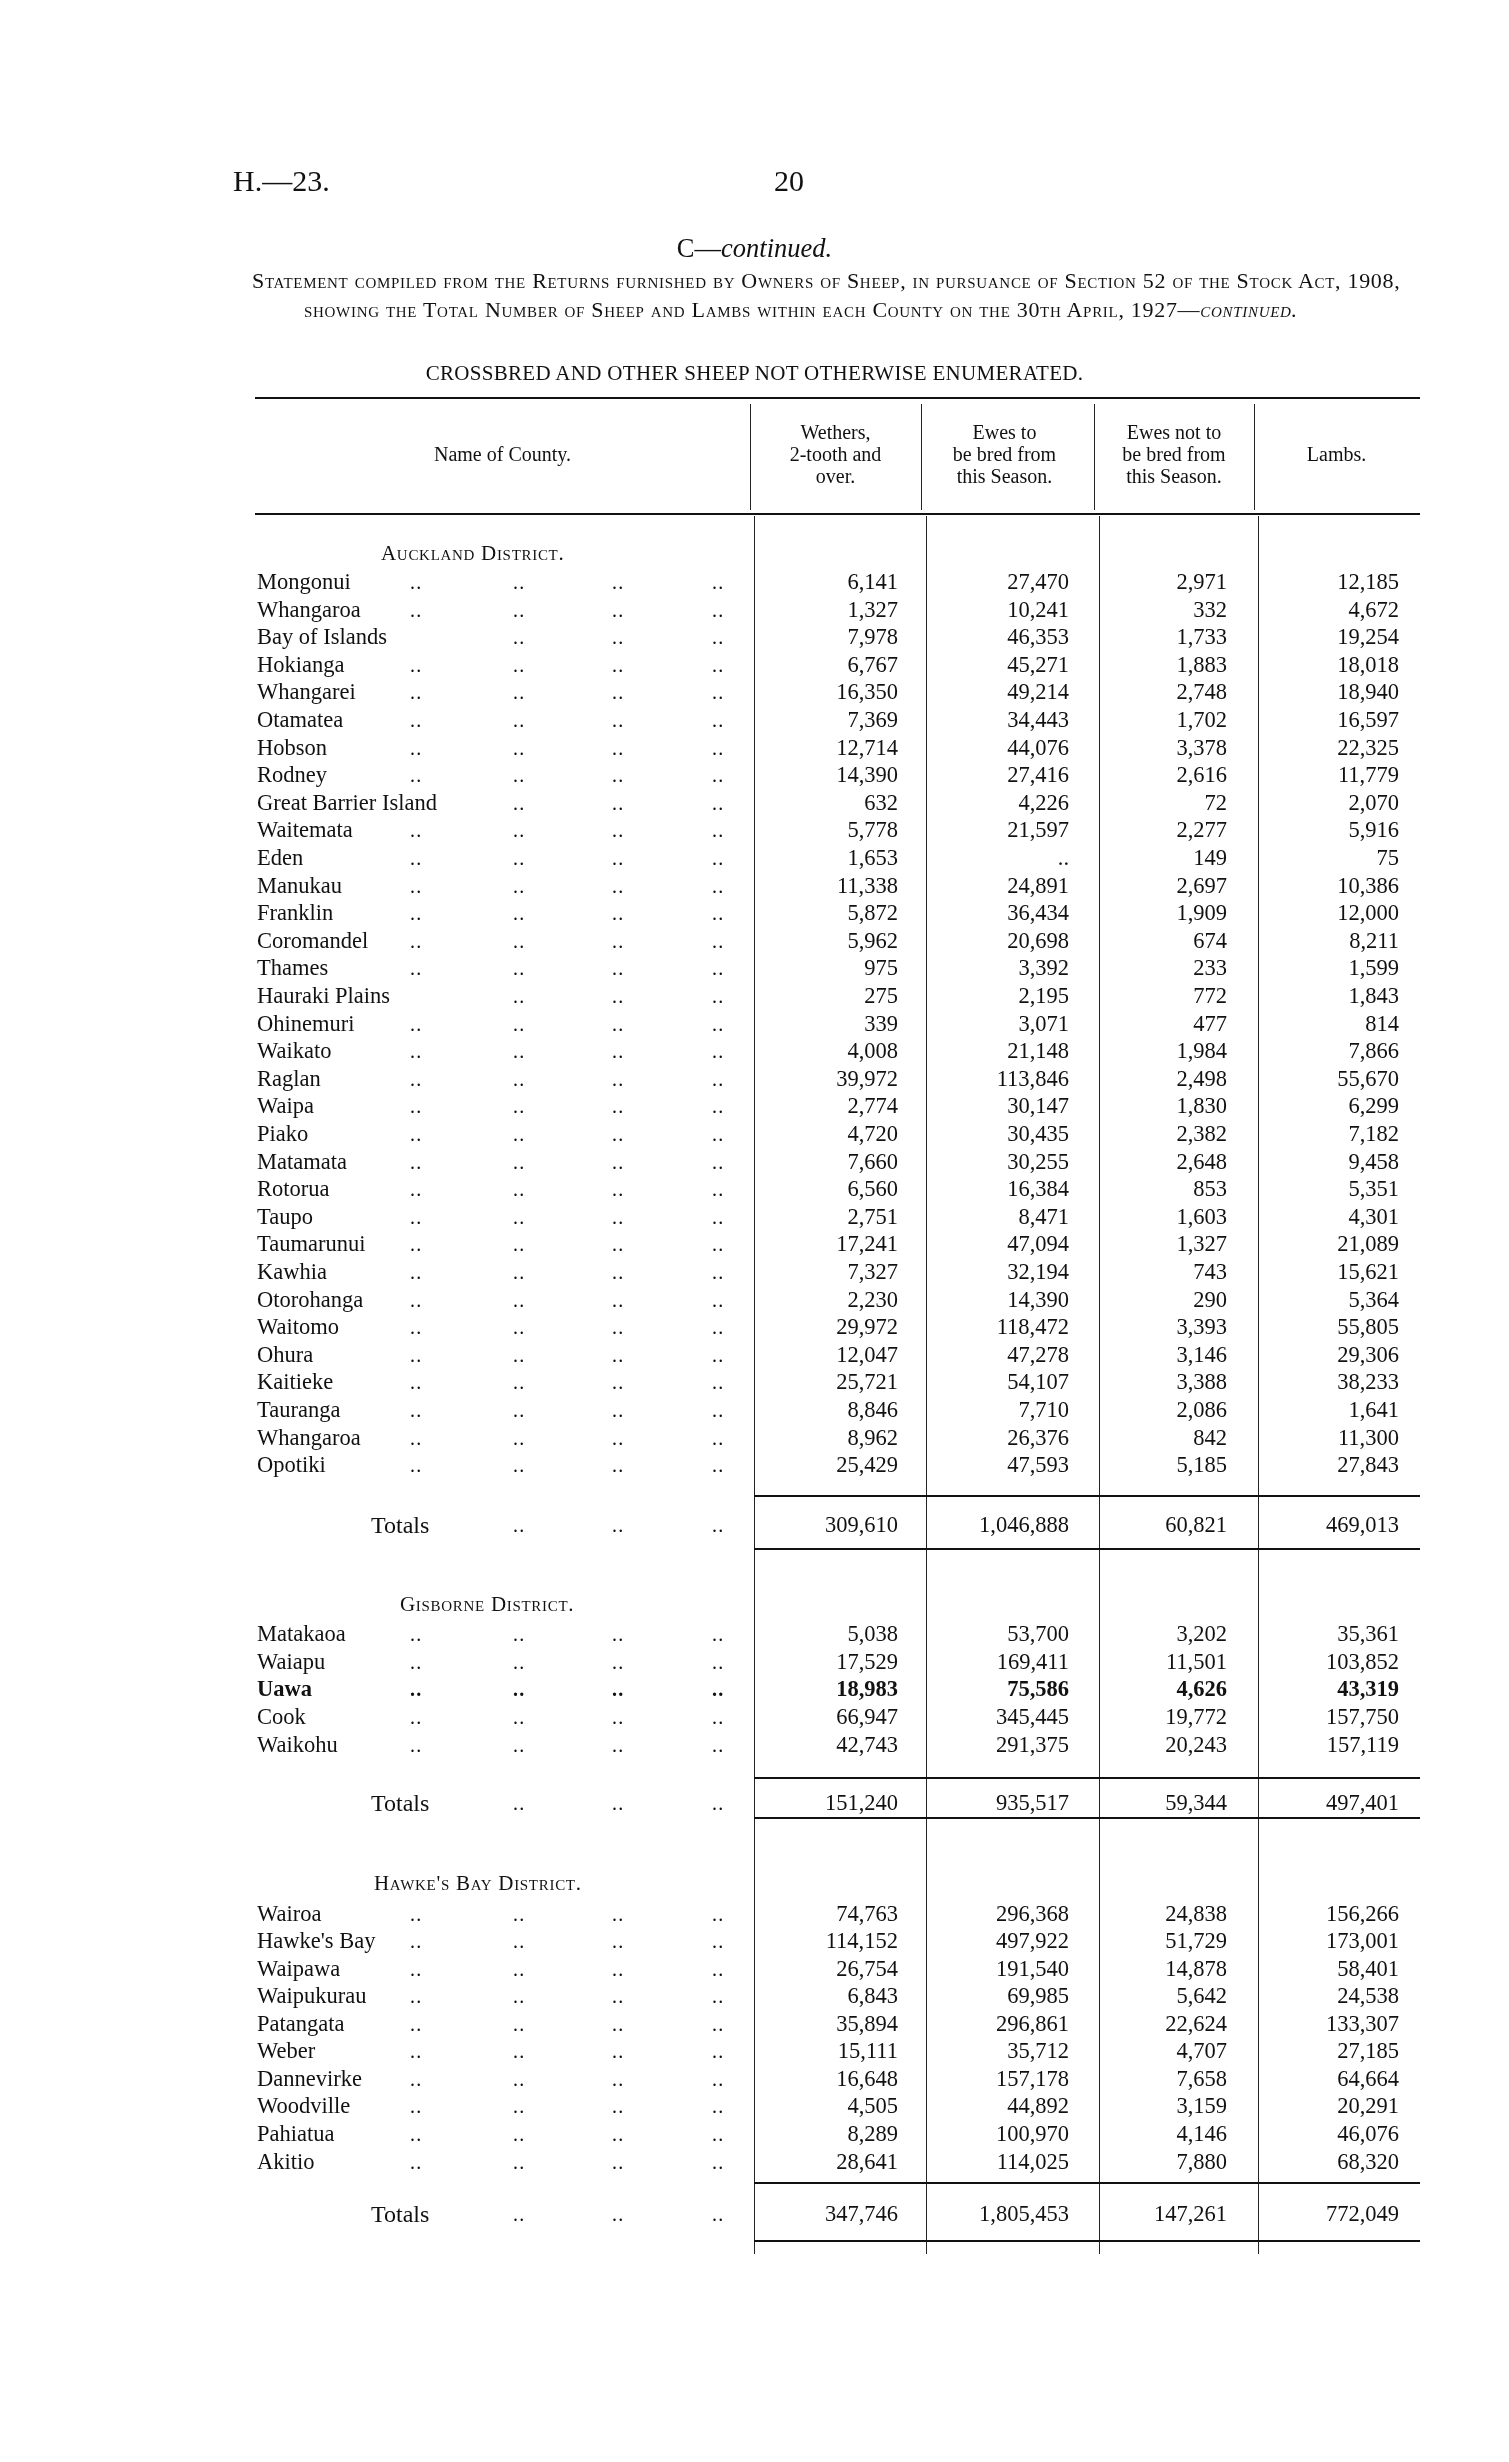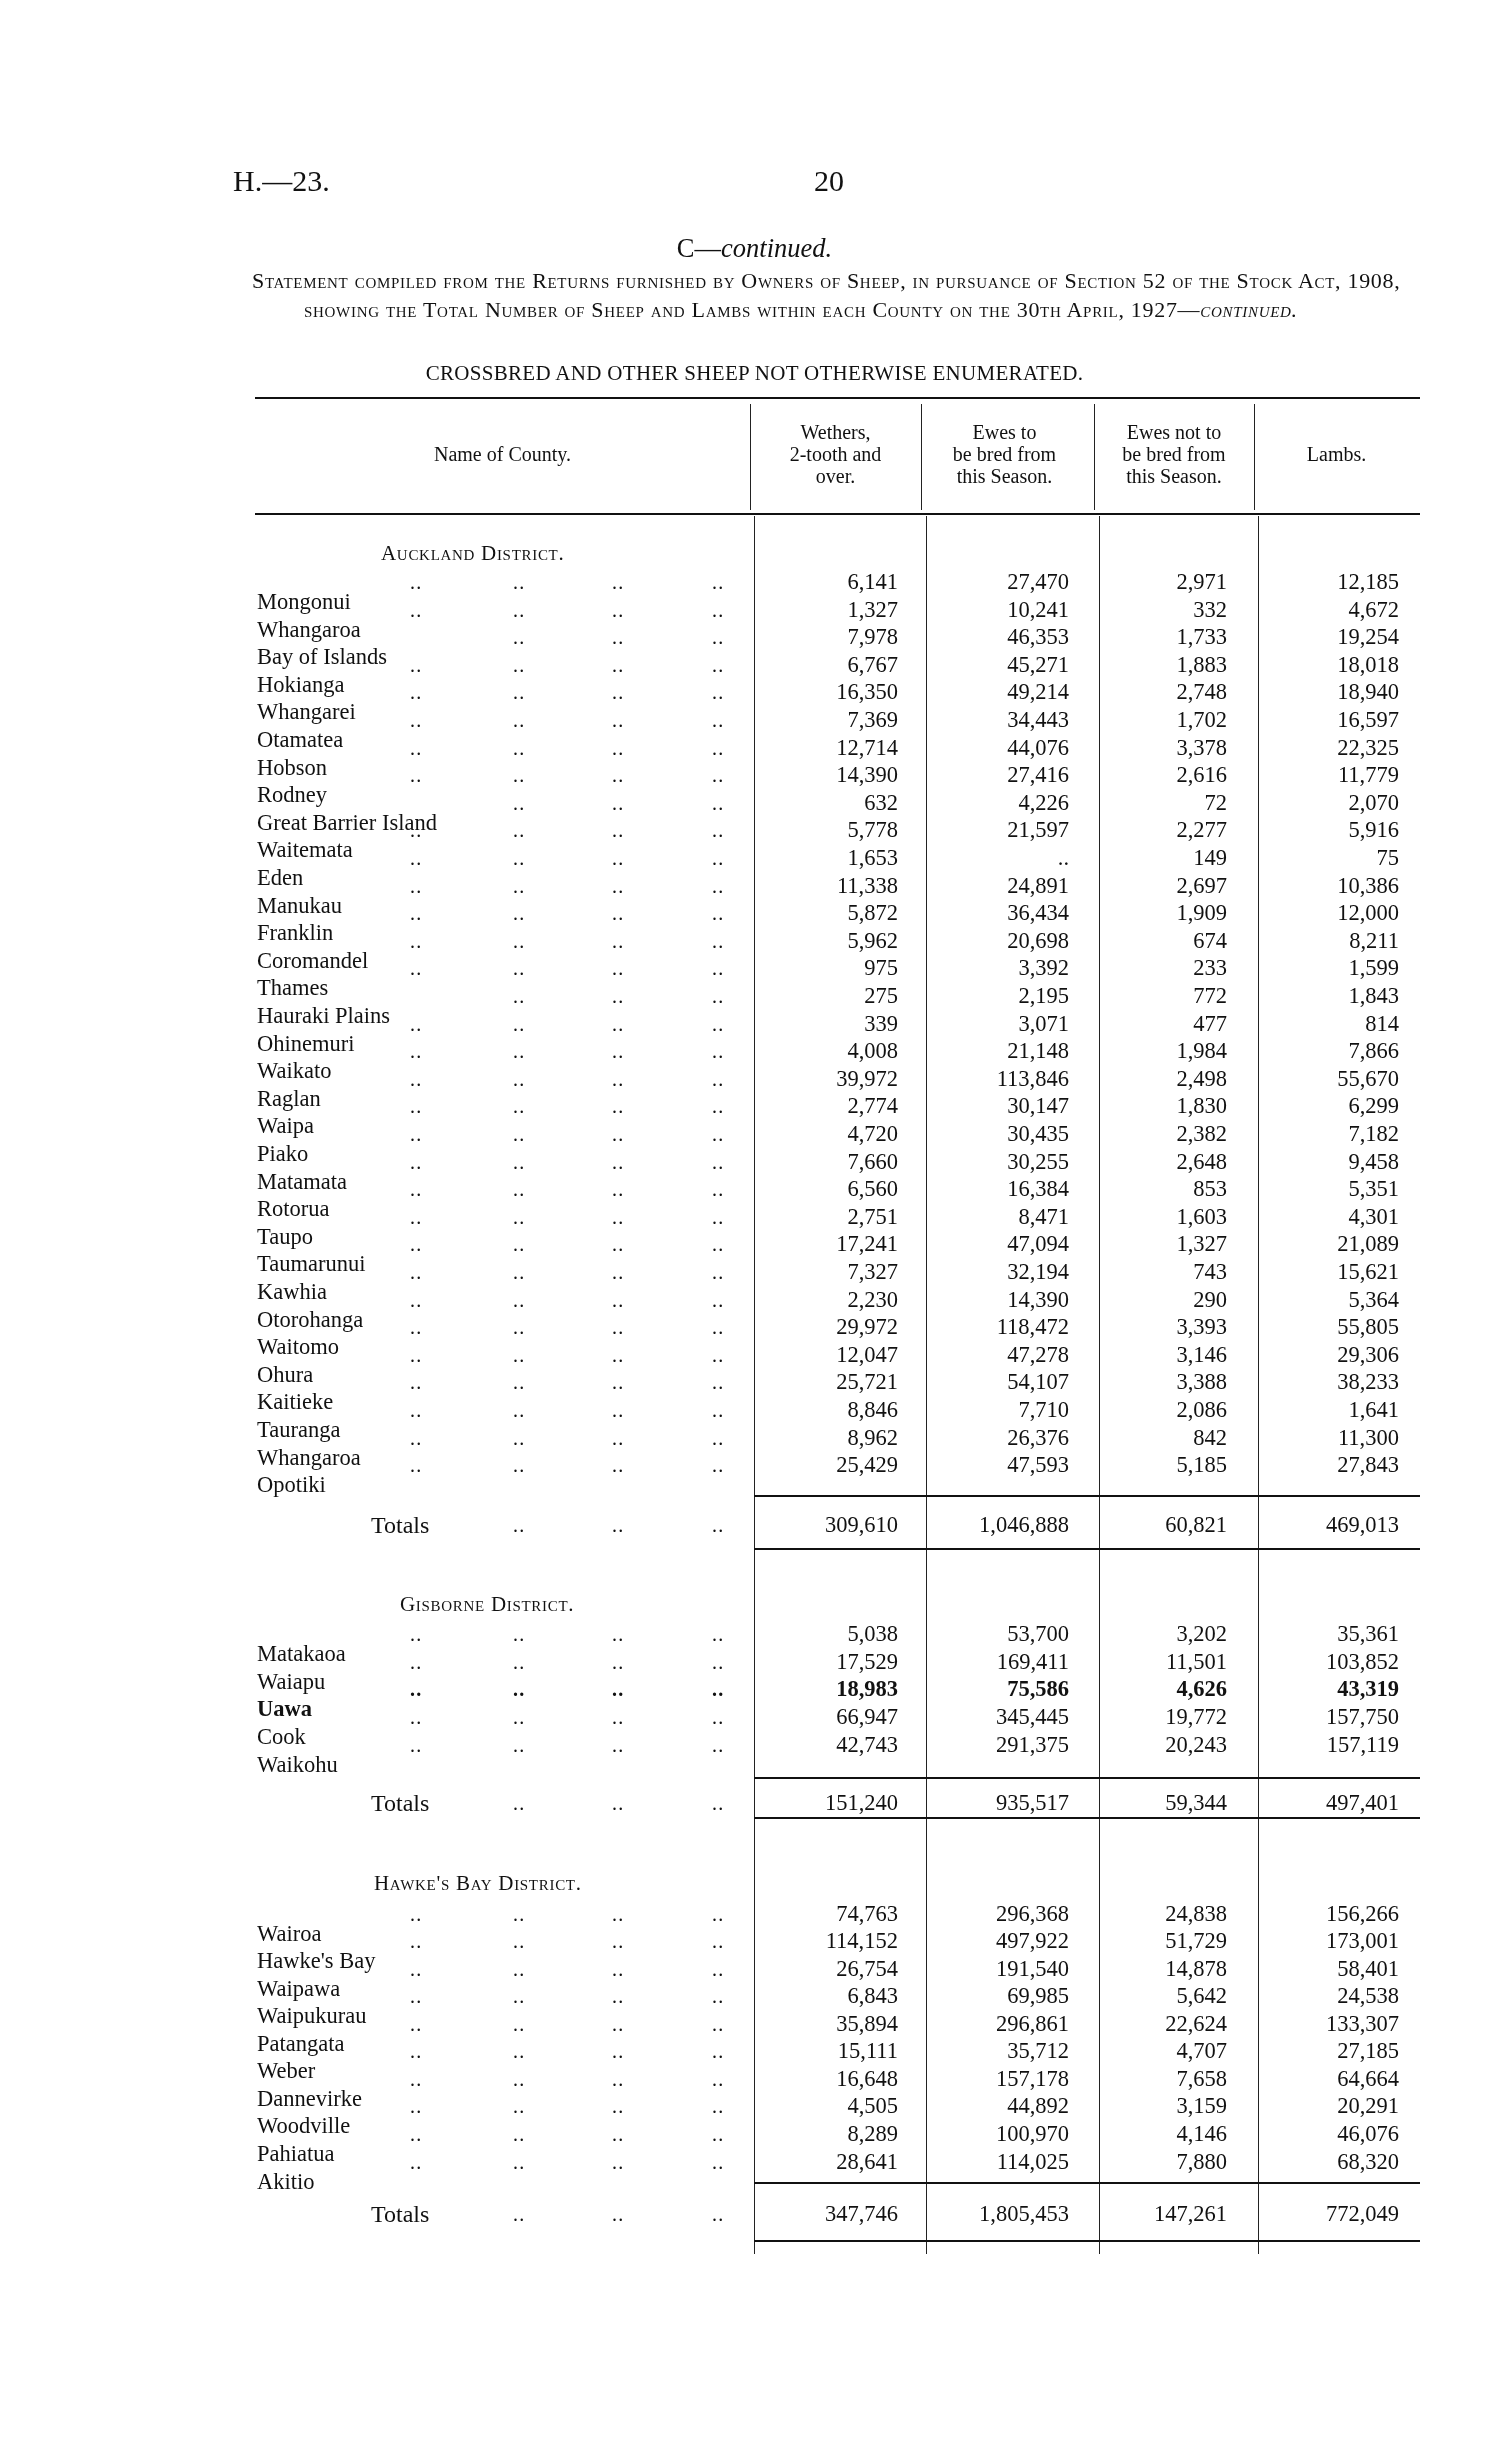--- a/index.html
+++ b/index.html
@@ -1,32 +1,32 @@
 <!DOCTYPE html>
 <html style="font-size:10.6px"><head>
 <meta charset="utf-8">
 <style>
   html, body { margin:0; padding:0; background:#ffffff; }
   body { width:1509px; height:2462px; position:relative; overflow:hidden;
          font-family:"Liberation Serif","DejaVu Serif",serif; color:#111; }
   .abs { position:absolute; white-space:nowrap; }
   .hdr-left { left:233px; top:164px; font-size:30px; }
-  .hdr-page { left:774px; top:164px; font-size:30px;margin-left:40px; }
+  .hdr-page { left:774px; top:164px; font-size:30px; }
   .cont { left:0; width:1509px; text-align:center; top:233px; font-size:26.5px; }
   .cont i { font-style:italic; }
   .statement { left:252px; top:266px; width:1165px; font-size:22px; line-height:29px;
                letter-spacing:0.7px; font-variant:small-caps; white-space:normal; }
   .statement p { margin:0; padding-left:52px; text-indent:-52px; }
   .subtitle { left:0; width:1509px; text-align:center; top:361px; font-size:21px; letter-spacing:0.3px; }
   .rule { position:absolute; background:#111; }
   .vline { position:absolute; width:1.3px; background:#222; }
   .th { position:absolute; text-align:center; font-size:20px; line-height:22px; white-space:normal; }
   .district { position:absolute; font-size:21px; font-variant:small-caps; letter-spacing:0.7px; white-space:nowrap; }
   .row { position:absolute; left:0; width:1509px; height:28px; }
-  .name { position:absolute; left:257px; font-size:22.5px; line-height:28px; white-space:nowrap;margin-top:20px; }
+  .name { position:absolute; left:257px; font-size:22.5px; line-height:28px; white-space:nowrap; }
   .dots { position:absolute; font-size:20px; line-height:28px; letter-spacing:1.3px; }
   .num { position:absolute; text-align:right; font-size:22.5px; line-height:28px; width:159px; white-space:nowrap; }
   .c1 { left:739px; } .c2 { left:910px; } .c3 { left:1068px; } .c4 { left:1240px; }
   .totals-label { position:absolute; left:371px; font-size:24px; line-height:28px; }
 </style>
 </head>
 <body>
 
 <div class="abs hdr-left">H.—23.</div>
 <div class="abs hdr-page">20</div>

